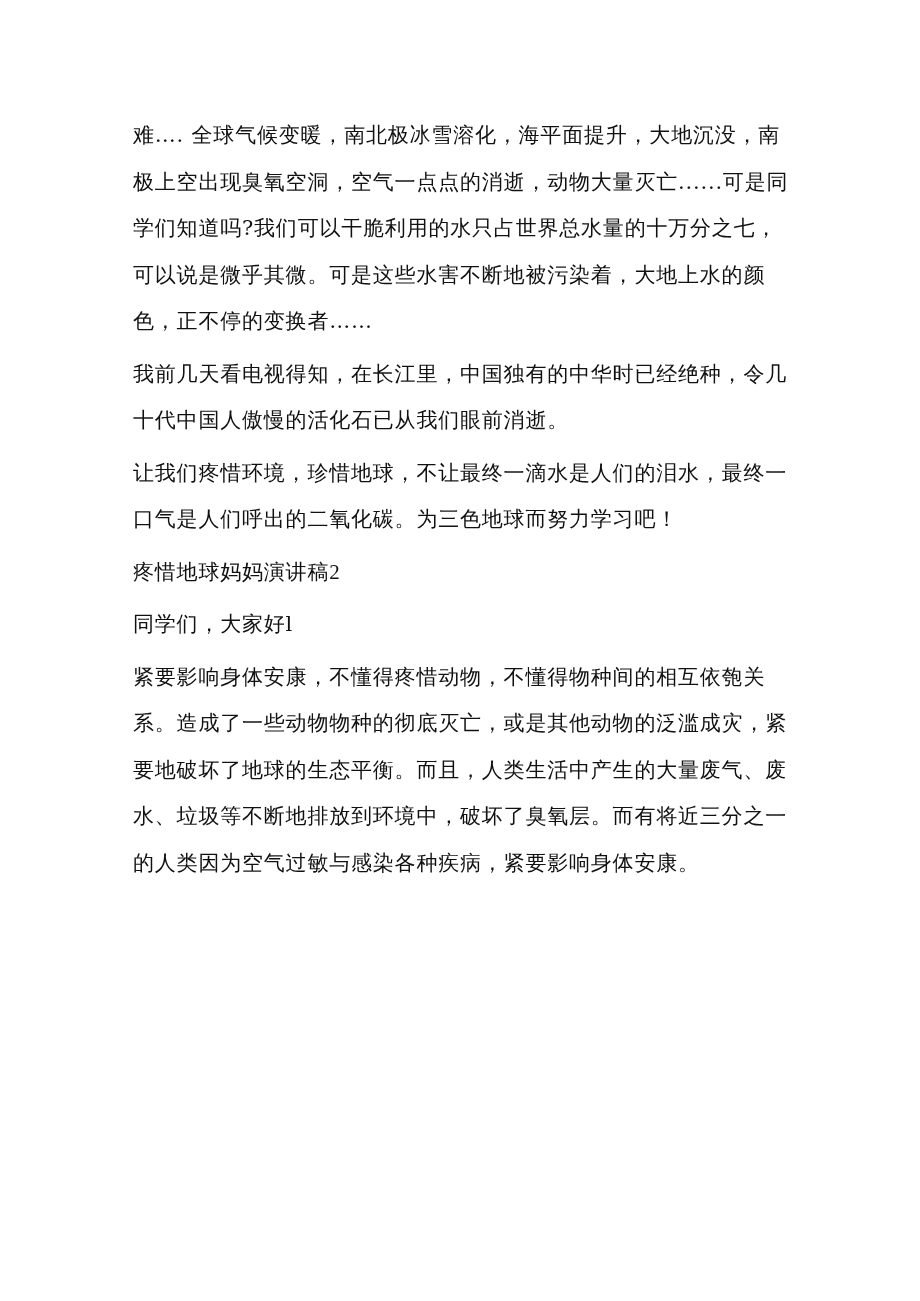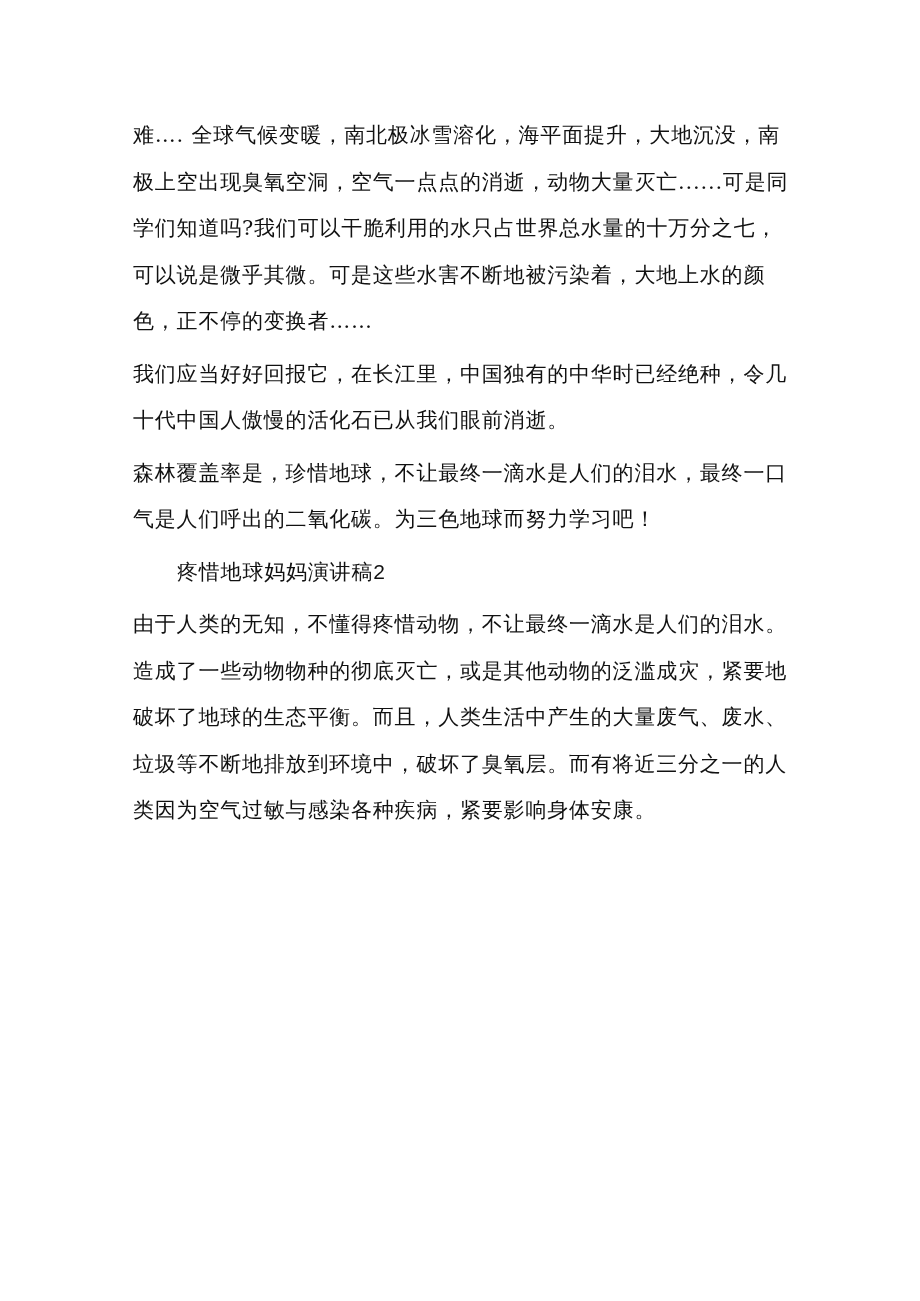--- a/index.html
+++ b/index.html
@@ -1,23 +1,24 @@
 <!DOCTYPE html>
 <html><head>
 <meta charset="utf-8">
 <style>
   html, body { margin: 0; padding: 0; background: #ffffff; }
   body { width: 920px; height: 1301px; position: relative; overflow: hidden;
          font-family: "DejaVu Serif", "Liberation Serif", serif; color: #111111; }
   .page { position: absolute; left: 133px; top: 112px; width: 660px; }
   .para { margin: 0 0 6px 0; font-size: 21px; line-height: 46.5px; letter-spacing: 0.8px; word-break: break-all; }
-  .heading { font-family: Liberation Sans, sans-serif; margin-left: 44px; }
+  .heading { font-family: Liberation Serif, serif; }
 </style>
 </head>
 <body>
 
 <div class="page">
   <p class="para">难…. 全球气候变暖，南北极冰雪溶化，海平面提升，大地沉没，南极上空出现臭氧空洞，空气一点点的消逝，动物大量灭亡......可是同学们知道吗?我们可以干脆利用的水只占世界总水量的十万分之七，可以说是微乎其微。可是这些水害不断地被污染着，大地上水的颜色，正不停的变换者……</p>
-  <p class="para">我们应当好好回报它，在长江里，中国独有的中华时已经绝种，令几十代中国人傲慢的活化石已从我们眼前消逝。</p>
-  <p class="para">森林覆盖率是，珍惜地球，不让最终一滴水是人们的泪水，最终一口气是人们呼出的二氧化碳。为三色地球而努力学习吧！</p>
+  <p class="para">我前几天看电视得知，在长江里，中国独有的中华时已经绝种，令几十代中国人傲慢的活化石已从我们眼前消逝。</p>
+  <p class="para">让我们疼惜环境，珍惜地球，不让最终一滴水是人们的泪水，最终一口气是人们呼出的二氧化碳。为三色地球而努力学习吧！</p>
   <p class="para heading">疼惜地球妈妈演讲稿2</p>
-  <p class="para">由于人类的无知，不懂得疼惜动物，不让最终一滴水是人们的泪水。造成了一些动物物种的彻底灭亡，或是其他动物的泛滥成灾，紧要地破坏了地球的生态平衡。而且，人类生活中产生的大量废气、废水、垃圾等不断地排放到环境中，破坏了臭氧层。而有将近三分之一的人类因为空气过敏与感染各种疾病，紧要影响身体安康。</p>
+  <p class="para">同学们，大家好l</p>
+  <p class="para">紧要影响身体安康，不懂得疼惜动物，不懂得物种间的相互依匏关系。造成了一些动物物种的彻底灭亡，或是其他动物的泛滥成灾，紧要地破坏了地球的生态平衡。而且，人类生活中产生的大量废气、废水、垃圾等不断地排放到环境中，破坏了臭氧层。而有将近三分之一的人类因为空气过敏与感染各种疾病，紧要影响身体安康。</p>
 </div>
 
 </body></html>

